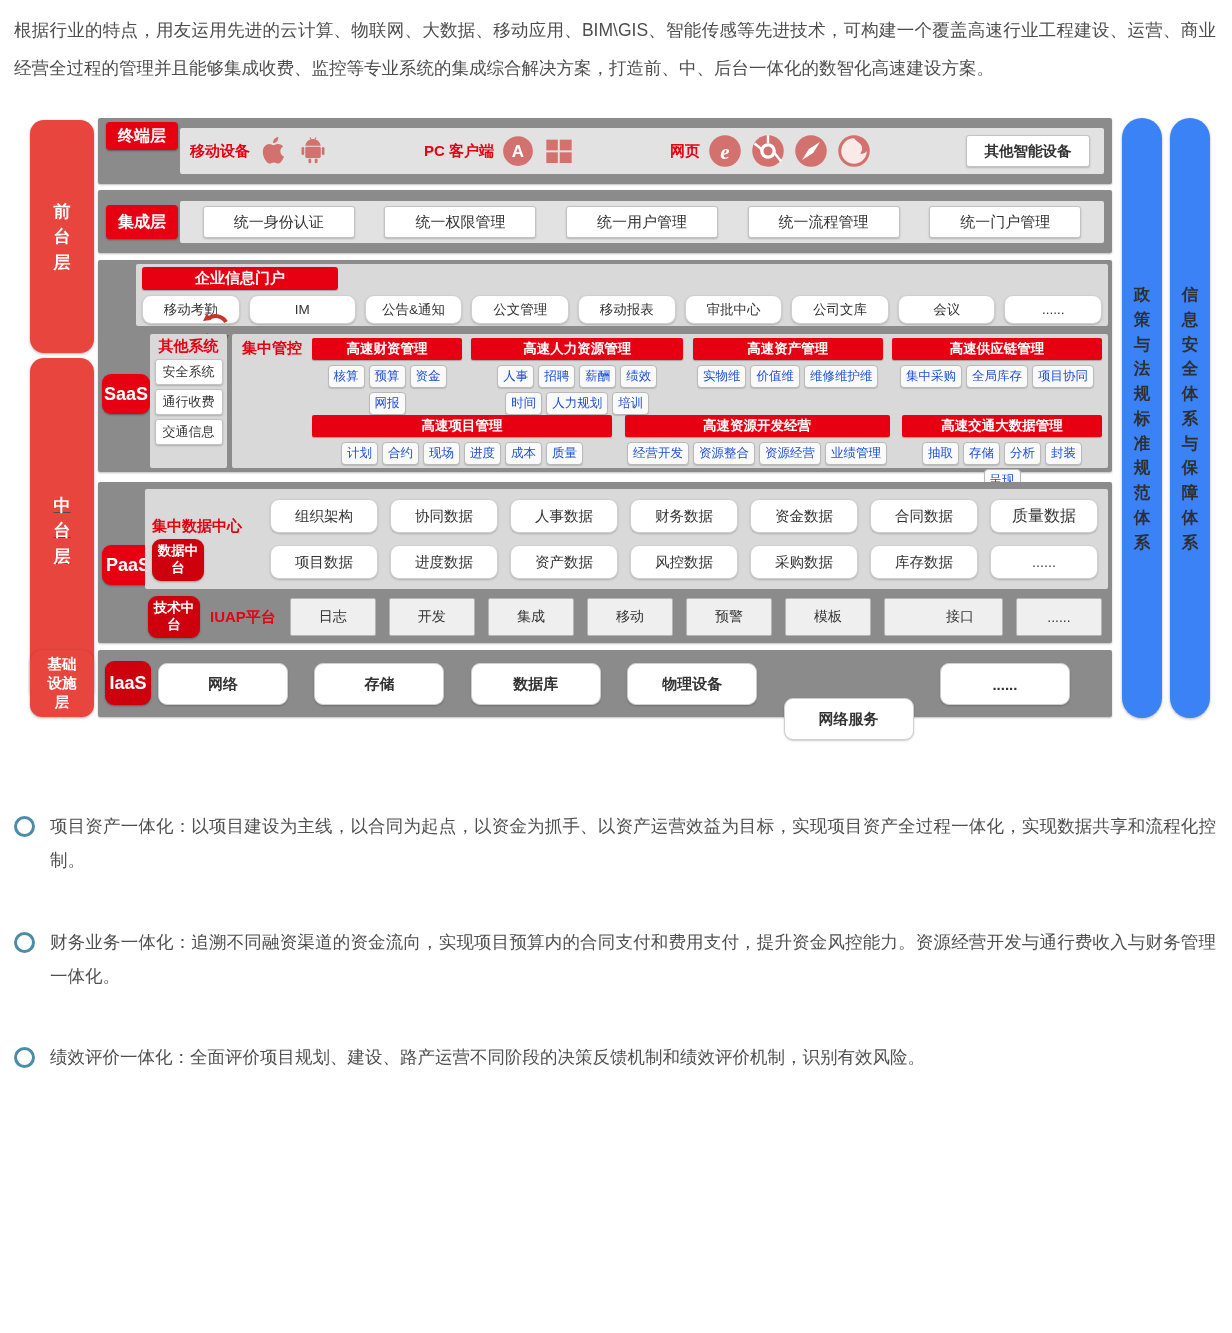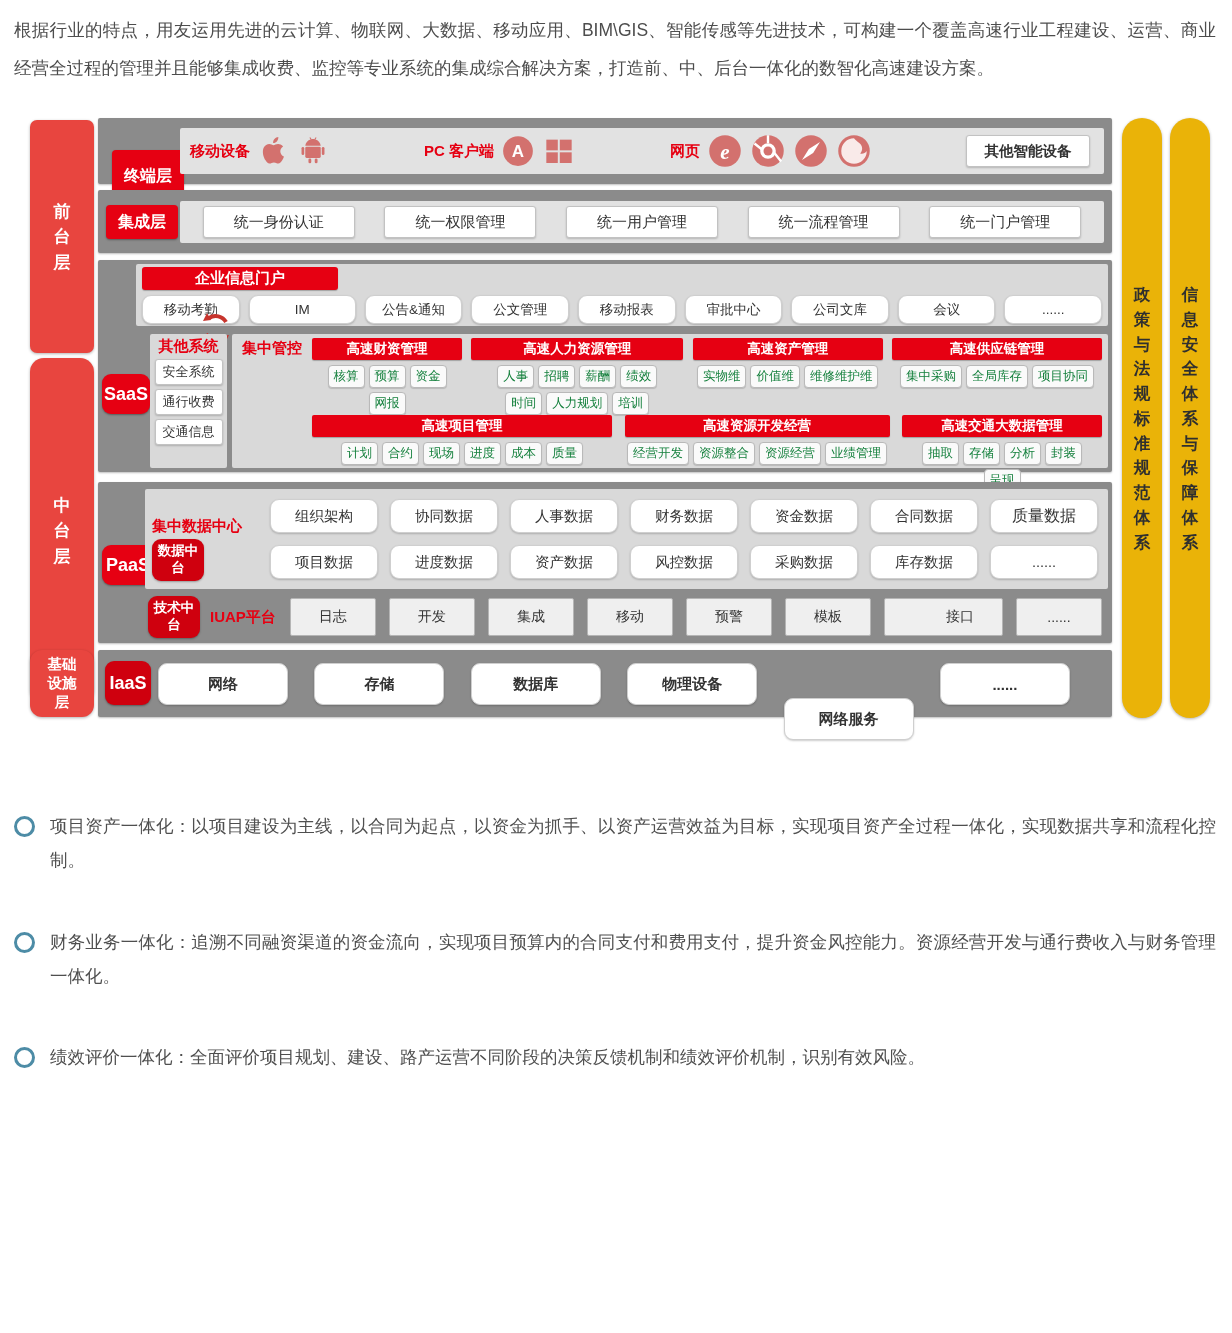--- a/index.html
+++ b/index.html
@@ -23,27 +23,27 @@
 
   .band{background:#e2e2e2;border-radius:2px;display:flex;align-items:center;}
 
   .wbox{background:#fff;border:1px solid #c2c2c2;border-radius:3px;display:flex;align-items:center;justify-content:center;color:#333;box-shadow:0 1px 2px rgba(0,0,0,.2);}
   .rbox{background:#fff;border:1px solid #cfcfcf;border-radius:9px;display:flex;align-items:center;justify-content:center;color:#333;box-shadow:0 1px 2px rgba(0,0,0,.2);}
 
   .panel{background:#d9d9d9;border-radius:2px;}
 
   .redtitle{color:#e60012;font-weight:bold;}
   .hdr{background:#e60012;color:#fff;font-weight:bold;font-size:13.5px;display:flex;align-items:center;justify-content:center;border-radius:2px;height:22px;padding:0 8px;box-shadow:0 1px 1px rgba(0,0,0,.25);}
-  .gi{background:#fafafa;border:1px solid #b9b9b9;border-radius:4px;font-size:12.5px;color:#15803d;padding:2px 5px;white-space:nowrap;box-shadow:0 1px 1px rgba(0,0,0,.15);}
+  .gi{background:#fafafa;border:1px solid #b9b9b9;border-radius:4px;font-size:12.5px;color:#1d4ed8;padding:2px 5px;white-space:nowrap;box-shadow:0 1px 1px rgba(0,0,0,.15);}
   .grp{display:flex;flex-direction:column;align-items:center;gap:5px;}
   .grp-items{display:flex;flex-wrap:wrap;justify-content:center;gap:4px;}
 
   .badge{background:#cf000e;color:#fff;font-weight:bold;font-size:13.5px;line-height:1.25;text-align:center;border-radius:9px;width:48px;word-break:break-all;padding:4px 2px;box-shadow:0 1px 2px rgba(0,0,0,.3);}
 
-  .pillar{background:#eab308;border-radius:20px;display:flex;align-items:center;justify-content:center;box-shadow:0 1px 3px rgba(0,0,0,.3);}
+  .pillar{background:#3b82f6;border-radius:20px;display:flex;align-items:center;justify-content:center;box-shadow:0 1px 3px rgba(0,0,0,.3);}
   .pillar .vtxt{width:20px;color:#2f2f2f;font-size:16.5px;font-weight:bold;text-align:center;line-height:1.5;word-break:break-all;}
 
   .t-label{color:#e60012;font-weight:bold;font-size:15px;white-space:nowrap;}
   .tgroup{display:flex;align-items:center;gap:7px;}
   .t-icon{display:block;}
 
   .tech-box{background:#efefef;border:1px solid #b5b5b5;border-radius:2px;height:36px;display:flex;align-items:center;justify-content:center;font-size:14px;color:#333;}
 
   
   .bullets{margin:88px 16px 0 14px;}
@@ -51,32 +51,32 @@
   .ring{flex:0 0 auto;width:15px;height:15px;border:3.5px solid #4d8ca6;border-radius:50%;margin-top:7px;background:#fff;}
   .btext{flex:1;font-size:17.5px;line-height:1.95;color:#4f4f4f;text-align:justify;}
 </style>
 </head>
 <body>
 
 <p class="intro">根据行业的特点，用友运用先进的云计算、物联网、大数据、移动应用、BIM\GIS、智能传感等先进技术，可构建一个覆盖高速行业工程建设、运营、商业经营全过程的管理并且能够集成收费、监控等专业系统的集成综合解决方案，打造前、中、后台一体化的数智化高速建设方案。</p>
 
 <div class="diagram">
 
-  <div class="sidebar abs" style="left:0;top:7px;width:64px;height:233px;border-radius:7px;">
+  <div class="sidebar abs" style="left:0;top:7px;width:64px;height:233px;">
     <div class="vtxt" style="width:19px;">前台层</div>
   </div>
-  <div class="sidebar abs" style="left:0;top:245px;width:64px;height:345px;">
+  <div class="sidebar abs" style="left:0;top:245px;width:64px;height:345px;text-decoration:underline;">
     <div class="vtxt" style="width:19px;">中台层</div>
   </div>
   <div class="sidebar abs" style="left:0;top:537px;width:64px;height:67px;border-radius:12px;">
     <div class="vtxt" style="width:38px;font-size:14.5px;line-height:1.3;">基础设施层</div>
   </div>
 
   <div class="block abs" style="left:68px;top:5px;width:1014px;height:66px;">
-    <div class="chip small abs" style="left:8px;top:32px;width:72px;height:52px;margin-left:6px;">终端层</div>
+    <div class="chip small abs" style="left:8px;top:4px;width:72px;height:28px;">终端层</div>
     <div class="band abs" style="left:82px;top:10px;width:924px;height:46px;justify-content:space-between;padding:0 14px 0 10px;box-sizing:border-box;">
       <div class="tgroup">
         <span class="t-label">移动设备</span>
         <svg class="t-icon" width="32" height="32" viewBox="0 0 24 24" fill="#d3716e">
             <path d="M17.5 12.4c0-2.4 2-3.6 2.1-3.7-1.1-1.7-2.9-1.9-3.5-2-1.5-.2-2.9.9-3.7.9-.8 0-1.9-.9-3.2-.9-1.6 0-3.2 1-4 2.4-1.7 3-.4 7.5 1.2 9.9.8 1.2 1.8 2.5 3.1 2.4 1.2 0 1.7-.8 3.2-.8s1.9.8 3.2.8c1.3 0 2.2-1.2 3-2.4.9-1.4 1.3-2.7 1.3-2.8 0 0-2.6-1-2.7-3.8z"></path>
             <path d="M15 4.6c.7-.8 1.1-2 1-3.1-1 0-2.2.7-2.9 1.5-.6.7-1.2 1.9-1 3 1.1.1 2.2-.6 2.9-1.4z"></path>
           </svg>
         <svg class="t-icon" width="34" height="32" viewBox="0 0 24 24" fill="#d3716e">
             <path d="M6.2 8h11.6c-.3-2.4-1.9-4-4-4.6l.9-1.4-.7-.4-1 1.5c-.3 0-.7-.1-1-.1s-.7 0-1 .1l-1-1.5-.7.4.9 1.4C8.1 4 6.5 5.6 6.2 8z"></path>
             <rect x="6.2" y="8.8" width="11.6" height="8.4" rx="1"></rect>

